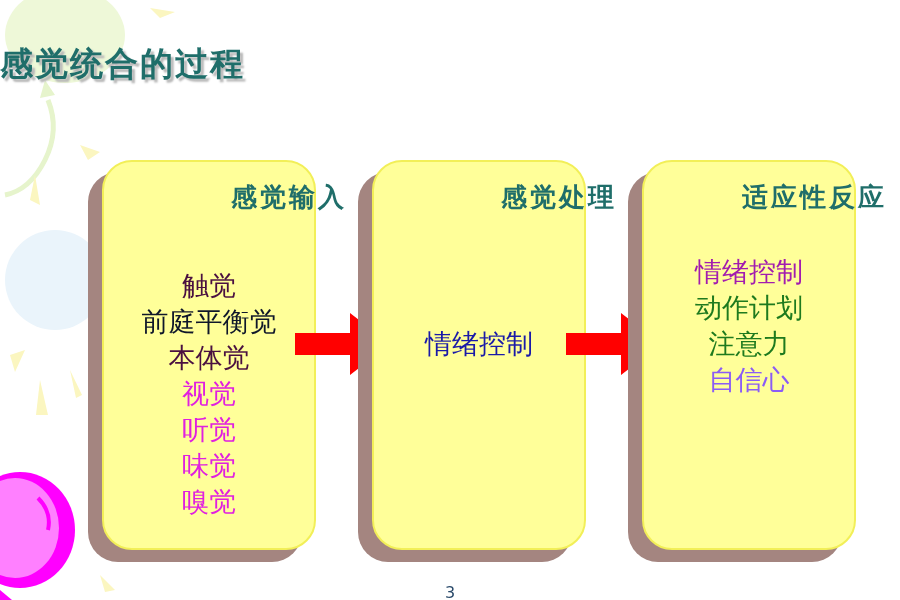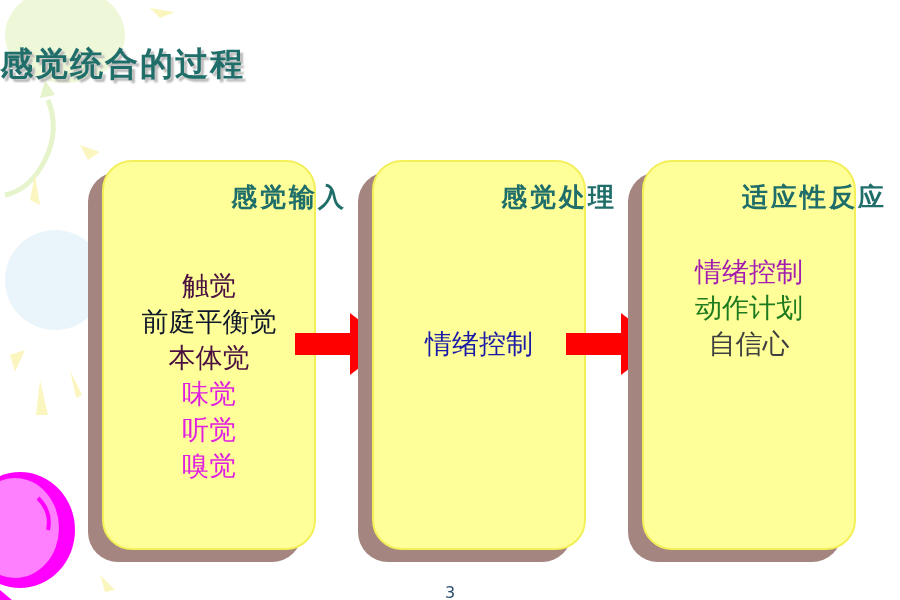--- a/index.html
+++ b/index.html
@@ -51,22 +51,23 @@
 <div class="title">感觉统合的过程</div>
 
 <div class="box" style="left:102px;">
   <div class="shadow"></div>
   <div class="face">
     <div class="box-head">感觉输入</div>
     <div class="items" style="top:106px;">
       <div style="color:#4a1040">触觉</div>
       <div style="color:#0f172a">前庭平衡觉</div>
       <div style="color:#4a1040">本体觉</div>
+      <div style="color:#e020e0">视觉</div>
+      <div style="color:#e020e0">听觉</div>
       <div style="color:#e020e0">味觉</div>
-      <div style="color:#e020e0">听觉</div>
       <div style="color:#e020e0">嗅觉</div>
     </div>
   </div>
 </div>
 
 <svg class="arrow" style="left:295px;top:313px" width="95" height="62" viewBox="0 0 95 62">
   <polygon points="0,20 55,20 55,0 95,31 55,62 55,42 0,42" fill="#ff0000"></polygon>
 </svg>
 
 <div class="box" style="left:372px;border-radius:8px;">
@@ -83,18 +84,19 @@
   <polygon points="0,20 55,20 55,0 95,31 55,62 55,42 0,42" fill="#ff0000"></polygon>
 </svg>
 
 <div class="box" style="left:642px;">
   <div class="shadow"></div>
   <div class="face">
     <div class="box-head">适应性反应</div>
     <div class="items" style="top:92px;">
       <div style="color:#a21caf">情绪控制</div>
       <div style="color:#1e7a1e">动作计划</div>
-      <div style="color:#404040">自信心</div>
+      <div style="color:#1e7a1e">注意力</div>
+      <div style="color:#8b5cf6">自信心</div>
     </div>
   </div>
 </div>
 
 <div class="page-num">3</div>
 
 </body></html>

